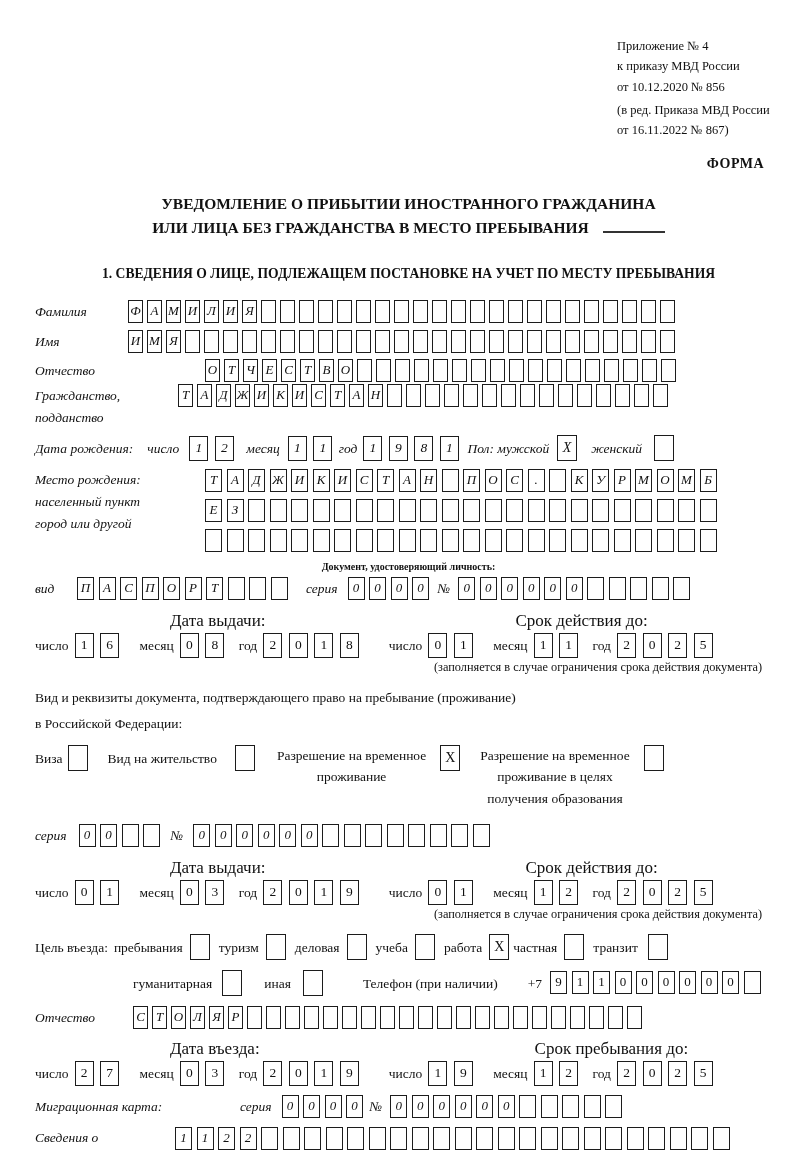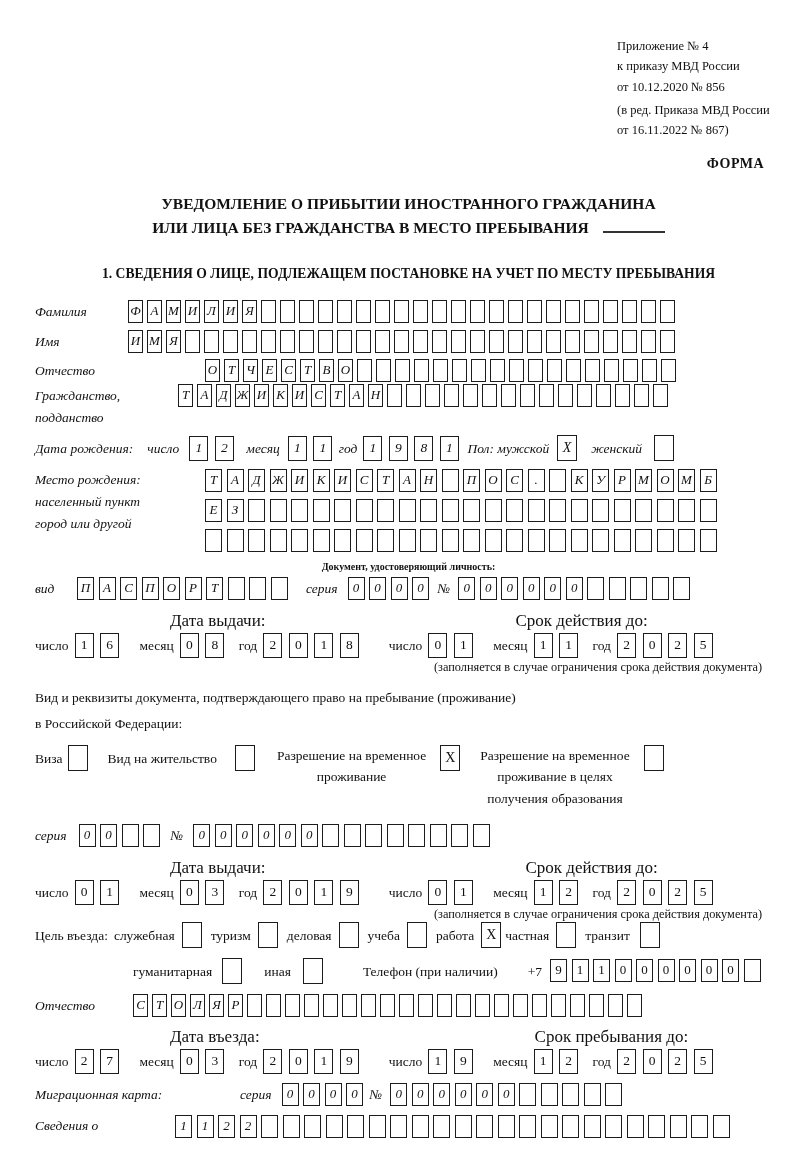--- a/index.html
+++ b/index.html
@@ -35,21 +35,21 @@
 
   .headings-pair { display: flex; font-size: 17px; margin-top: 10px; gap: 20px; }
   .dates-pair { display: flex; align-items: flex-start; margin-top: 2px; }
   .dgroup { display: flex; align-items: flex-start; }
   .dgroup .lbl { margin-right: 6px; }
   .dgroup .dcells { margin-right: 8px; }
   .note-right { text-align: right; padding-right: 20px; margin-top: 2px; }
 
   .perm-row { display: flex; align-items: flex-start; margin-top: 8px; font-size: 13.5px; }
   .perm-label { text-align: center; line-height: 1.6; }
-  .purpose-row { display: flex; align-items: flex-start; font-size: 13.5px; }
+  .purpose-row { display: flex; align-items: flex-start; margin-top: 12px; font-size: 13.5px; }
   .purpose-row .lbl { line-height: 27px; }
   .purpose-row .cbx { margin-left: 7px; }
 </style>
 </head>
 <body>
 
 <div class="page">
 
   <div class="appendix">
     <div>Приложение № 4</div>
@@ -205,21 +205,21 @@
       <span class="lbl" style="margin-left:6px">месяц</span>
       <span class="cells dcells"><span class="cell">1</span><span class="cell">2</span></span>
       <span class="lbl">год</span>
       <span class="cells dcells"><span class="cell">2</span><span class="cell">0</span><span class="cell">2</span><span class="cell">5</span></span>
     </div>
   </div>
   <div class="note note-right">(заполняется в случае ограничения срока действия документа)</div>
 
   <div class="purpose-row">
     <span class="lbl">Цель въезда:</span>
-    <span class="lbl" style="margin-left:6px">служебная</span>
+    <span class="lbl" style="margin-left:6px">пребывания</span>
     <span class="cells cbx"><span class="cell"></span></span>
     <span class="lbl" style="margin-left:9px">туризм</span>
     <span class="cells cbx"><span class="cell"></span></span>
     <span class="lbl" style="margin-left:9px">деловая</span>
     <span class="cells cbx"><span class="cell"></span></span>
     <span class="lbl" style="margin-left:9px">учеба</span>
     <span class="cells cbx"><span class="cell"></span></span>
     <span class="lbl" style="margin-left:9px">работа</span>
     <span class="cells cbx"><span class="cell">X</span></span>
     <span class="lbl" style="margin-left:4px">частная</span>

